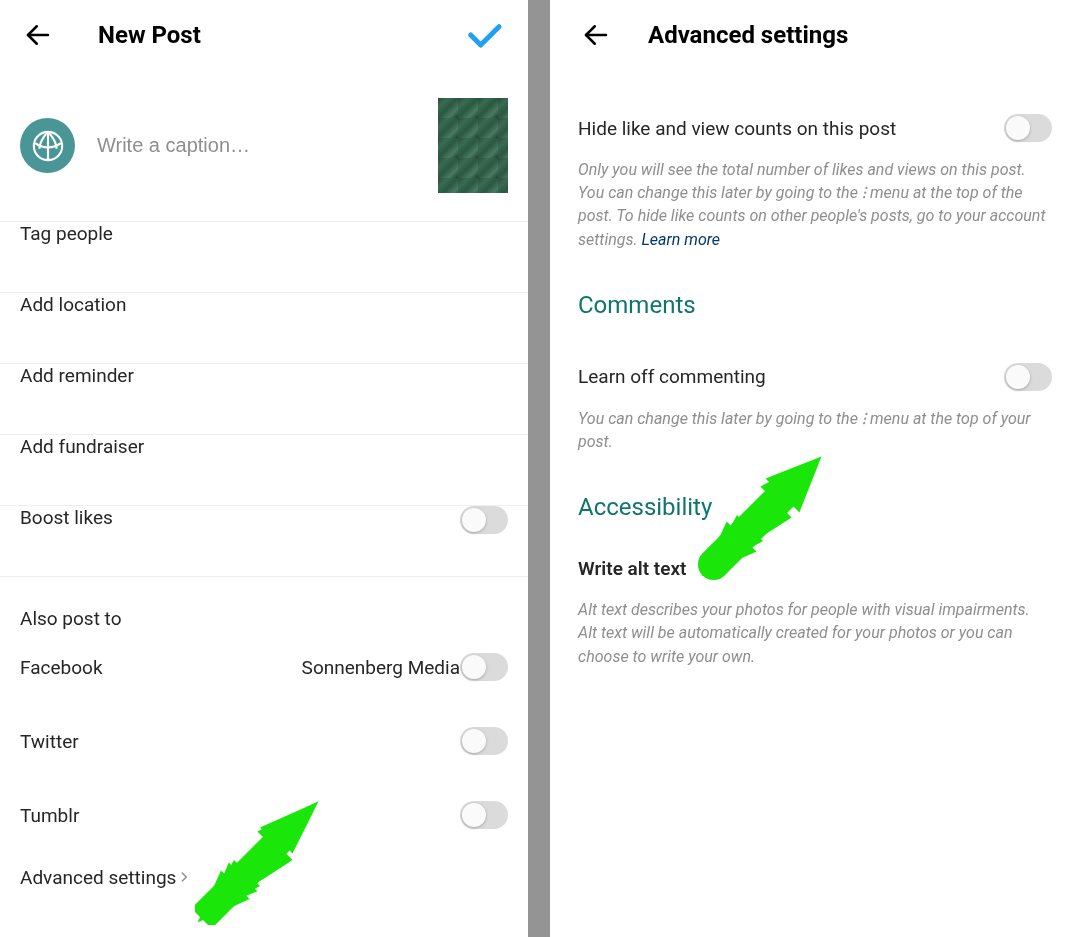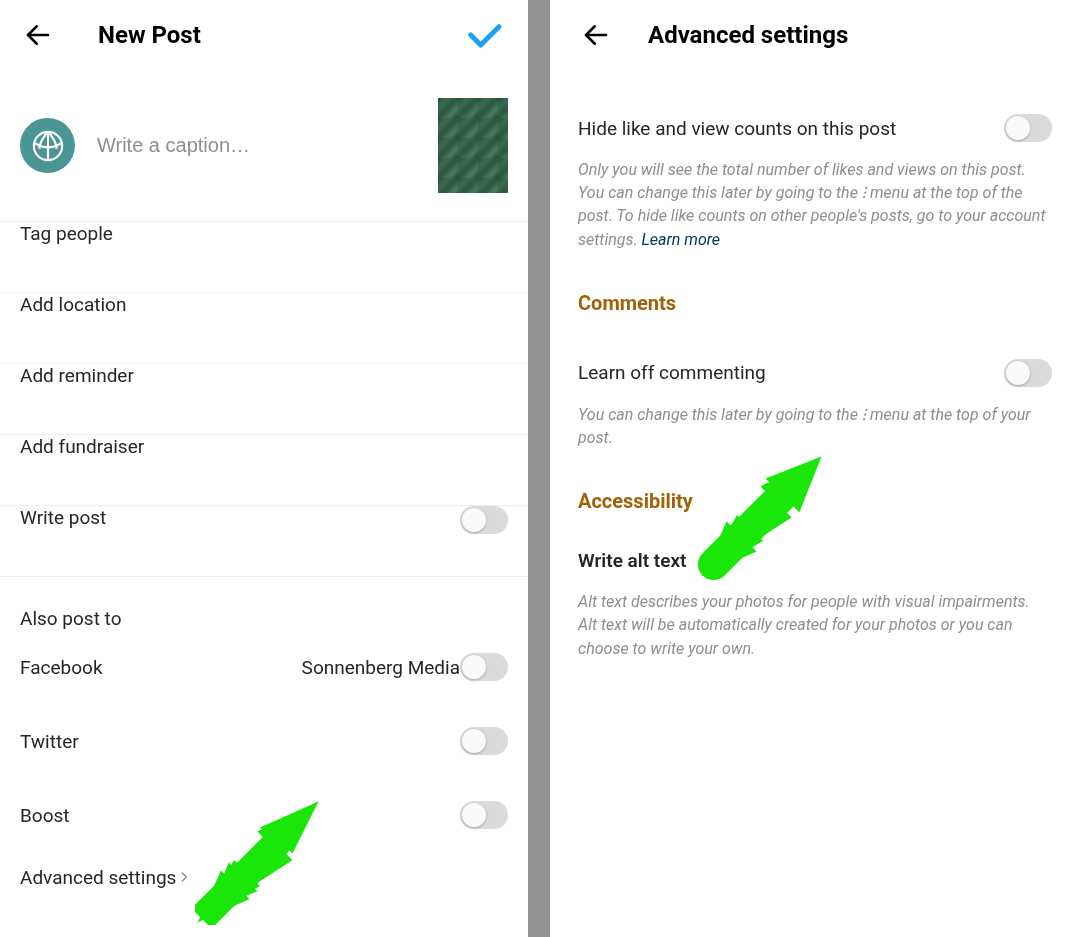--- a/index.html
+++ b/index.html
@@ -172,23 +172,23 @@
   .setting-row .label { flex: 1; font-size:19px; color:#262626; }
   .description {
     font-size: 16px;
     line-height: 1.45;
     color: #8e8e8e;
     padding: 0 0 22px 0;
     font-style: italic;
   }
   .description a { color: #00376b; text-decoration: none; }
   .section-heading {
-    font-size: 20px;
-    font-weight: 700;
-    color: #a16207;
+    font-size: 24px;
+    font-weight: 400;
+    color: #0f766e;
     padding: 18px 0 0 0;
   }
   .setting-link {
     font-size: 19px;
     font-weight: 600;
     color: #262626;
     padding: 36px 0 18px 0;
     cursor: pointer;
     position: relative;
   }
@@ -239,21 +239,21 @@
     <div class="row">
       <span class="label">Add location</span>
     </div>
     <div class="row">
       <span class="label">Add reminder</span>
     </div>
     <div class="row">
       <span class="label">Add fundraiser</span>
     </div>
     <div class="row no-border" style="border-bottom:1px solid #efefef;">
-      <span class="label">Write post</span>
+      <span class="label">Boost likes</span>
       <div class="toggle">
           <div class="knob"></div>
         </div>
     </div>
 
     <div class="section-label" style="padding-top:30px;">Also post to</div>
 
     <div class="share-row">
       <span class="label">Facebook</span>
       <span class="sublabel">Sonnenberg Media</span>
@@ -261,21 +261,21 @@
           <div class="knob"></div>
         </div>
     </div>
     <div class="share-row">
       <span class="label">Twitter</span>
       <div class="toggle">
           <div class="knob"></div>
         </div>
     </div>
     <div class="share-row">
-      <span class="label">Boost</span>
+      <span class="label">Tumblr</span>
       <div class="toggle">
           <div class="knob"></div>
         </div>
     </div>
 
     <div class="adv-row">
       <span class="label">Advanced settings</span>
       <span class="chevron">
         <svg width="14" height="14" viewBox="0 0 24 24" fill="none" stroke="#8e8e8e" stroke-width="2.5" stroke-linecap="round" stroke-linejoin="round">
             <polyline points="9 5 16 12 9 19"></polyline>

